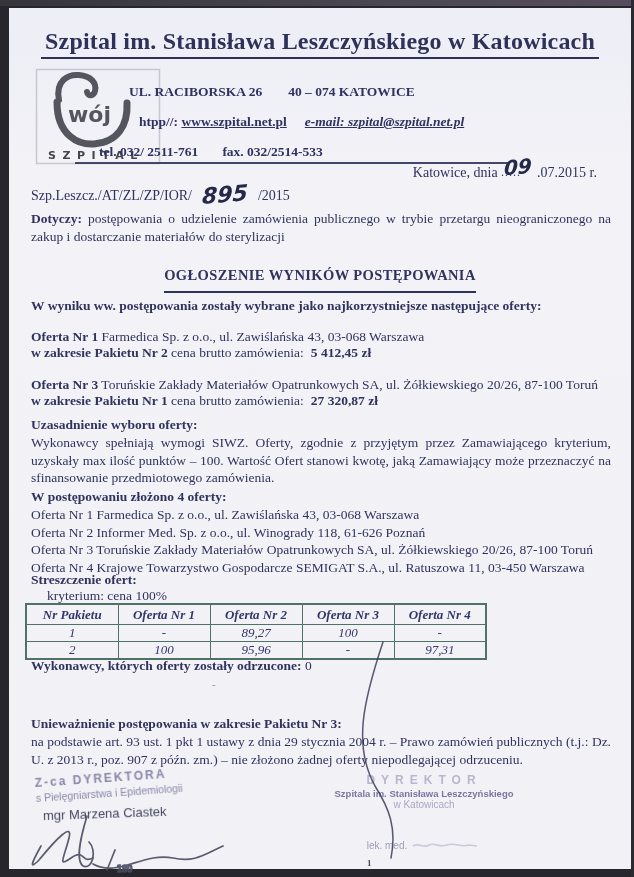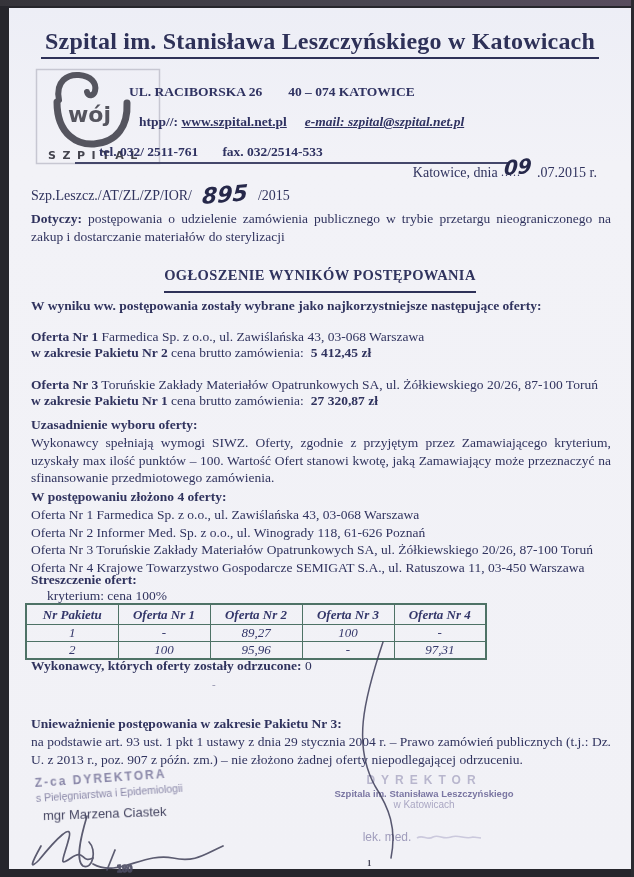--- a/index.html
+++ b/index.html
@@ -98,21 +98,21 @@
     top:798px;left:34px;font-family:"Liberation Sans", sans-serif;
     font-size:13px;color:#474763;transform:rotate(-2deg);filter:blur(.2px);
   }
   .stamp-right{
     top:765px;left:300px;width:230px;text-align:center;
     font-family:"Liberation Sans", sans-serif;color:#8b87ad;
   }
   .stamp-right .l1{font-size:12px;font-weight:bold;letter-spacing:6px;opacity:.55;filter:blur(.4px);}
   .stamp-right .l2{font-size:9.5px;font-weight:bold;color:#7a76a2;margin-top:1px;filter:blur(.25px);}
   .stamp-right .l3{font-size:10px;opacity:.7;filter:blur(.3px);}
-  .stamp-right .l4{font-size:12px;margin-top:20px;opacity:.8;filter:blur(.3px);}
+  .stamp-right .l4{font-size:10px;margin-top:30px;opacity:.8;filter:blur(.3px);}
   .illegible{display:inline-block;vertical-align:middle;margin-left:4px;opacity:.55;}
 
   .sig-svg{top:800px;left:14px;}
   .pen-svg{top:628px;left:330px;pointer-events:none;}
   .page-mark{top:850px;left:358px;font-size:9px;color:#4a4a5c;font-weight:bold;}
 
   
   .edge-right{position:absolute;right:0;top:0;width:3px;height:100%;background:#2a2a30;}
   .edge-glow{position:absolute;left:0;top:0;width:100%;height:6px;background:linear-gradient(90deg,#35343a,#4a4752 60%,#584d5e);}
 </style>

